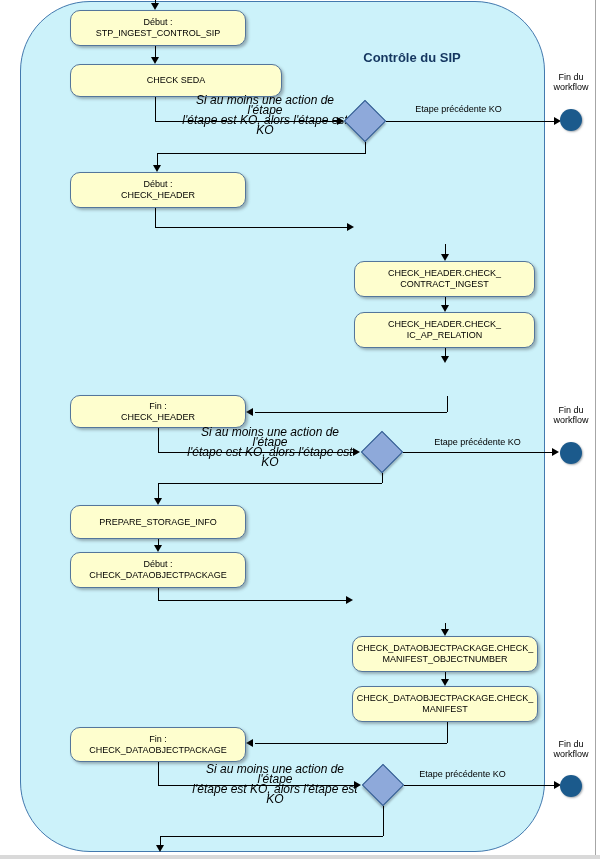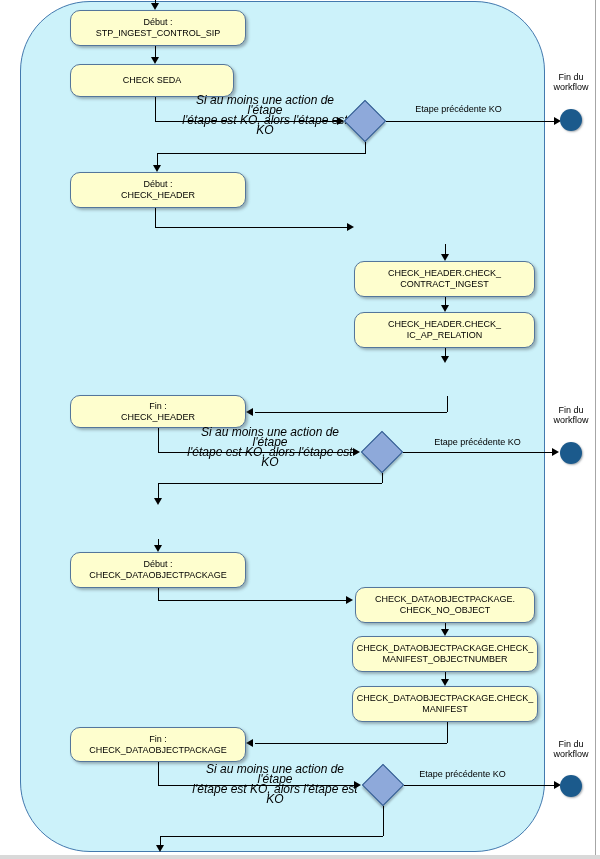--- a/index.html
+++ b/index.html
@@ -37,32 +37,33 @@
   .fin-label{position:absolute;font-size:9px;line-height:10px;text-align:center;}
   .page-edge-right{position:absolute;left:595px;top:0;width:1px;height:859px;background:#A6A6A6;}
   .page-edge-bottom{position:absolute;left:0;top:855px;width:600px;height:4px;background:#D9D9D9;}
 </style>
 </head>
 <body>
 
 <div class="stage">
 
   <div class="partition"></div>
+  <div class="diagram-title">Contrôle du SIP</div>
 
   <div class="vline" style="left:155px;top:0;height:3px"></div>
   <div class="ah ah-d" style="left:151px;top:3px"></div>
 
   <div class="activity" style="left:70px;top:10px;width:176px;height:36px">
     <span>Début :</span>
     <span>STP_INGEST_CONTROL_SIP</span>
   </div>
   <div class="vline" style="left:155px;top:46px;height:12px"></div>
   <div class="ah ah-d" style="left:151px;top:57px"></div>
 
-  <div class="activity" style="left:70px;top:64px;width:164px;height:33px">
+  <div class="activity" style="left:70px;top:64px;width:212px;height:33px">
     <span>CHECK SEDA</span>
   </div>
 
   <div class="vline" style="left:155px;top:97px;height:24px"></div>
   <div class="hline" style="left:155px;top:121px;width:183px"></div>
   <div class="ah ah-r" style="left:337px;top:117px"></div>
   <div class="cond" style="left:180px;top:95px;width:170px">
     <div>Si au moins une action de l'étape</div>
     <div>l'étape est KO, alors l'étape est KO</div>
   </div>
@@ -134,36 +135,35 @@
     <div>Fin du</div>
     <div>workflow</div>
   </div>
   <div class="end-node" style="left:560px;top:442px"></div>
 
   <div class="vline" style="left:382px;top:473px;height:10px"></div>
   <div class="hline" style="left:158px;top:483px;width:224px"></div>
   <div class="vline" style="left:158px;top:483px;height:16px"></div>
   <div class="ah ah-d" style="left:154px;top:498px"></div>
 
+  <div class="activity" style="left:70px;top:505px;width:176px;height:34px">
+    <span>PREPARE_STORAGE_INFO</span>
+  </div>
   <div class="vline" style="left:158px;top:539px;height:7px"></div>
   <div class="ah ah-d" style="left:154px;top:545px"></div>
 
   <div class="activity" style="left:70px;top:552px;width:176px;height:36px">
     <span>Début :</span>
     <span>CHECK_DATAOBJECTPACKAGE</span>
   </div>
 
   <div class="vline" style="left:158px;top:588px;height:13px"></div>
   <div class="hline" style="left:158px;top:600px;width:188px"></div>
   <div class="ah ah-r" style="left:346px;top:596px"></div>
 
-  <div class="activity" style="left:355px;top:587px;width:180px;height:36px">
-    <span>CHECK_DATAOBJECTPACKAGE.</span>
-    <span>CHECK_NO_OBJECT</span>
-  </div>
   <div class="vline" style="left:445px;top:623px;height:7px"></div>
   <div class="ah ah-d" style="left:441px;top:629px"></div>
 
   <div class="activity" style="left:352px;top:636px;width:186px;height:36px">
     <span>CHECK_DATAOBJECTPACKAGE.CHECK_</span>
     <span>MANIFEST_OBJECTNUMBER</span>
   </div>
   <div class="vline" style="left:445px;top:672px;height:8px"></div>
   <div class="ah ah-d" style="left:441px;top:679px"></div>
 

